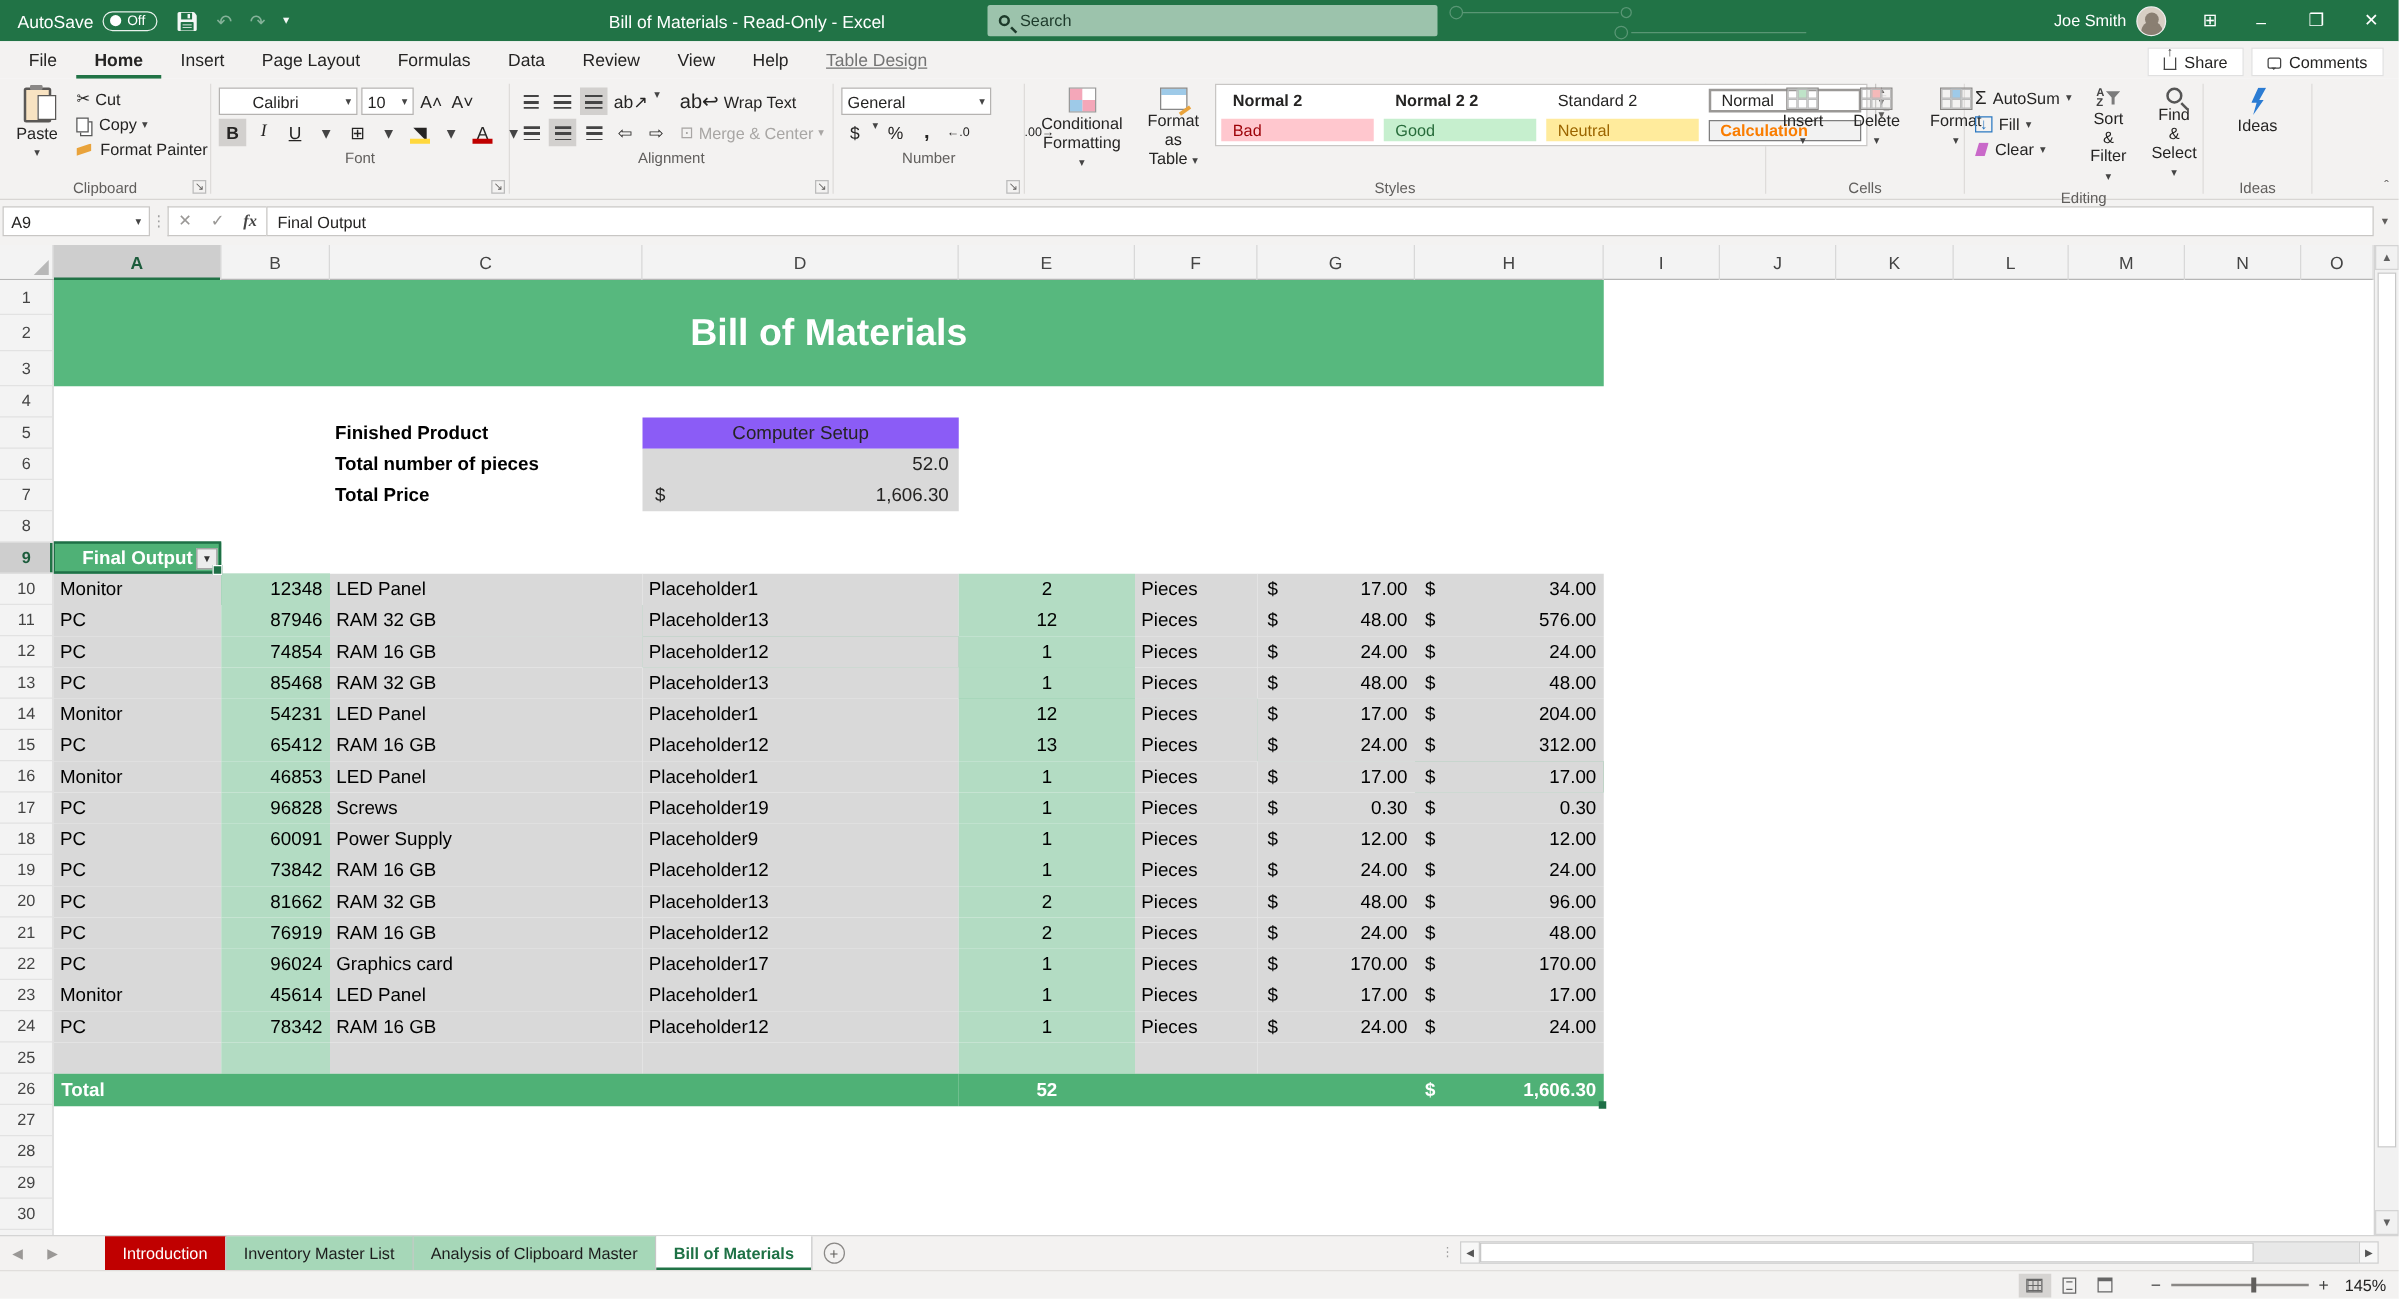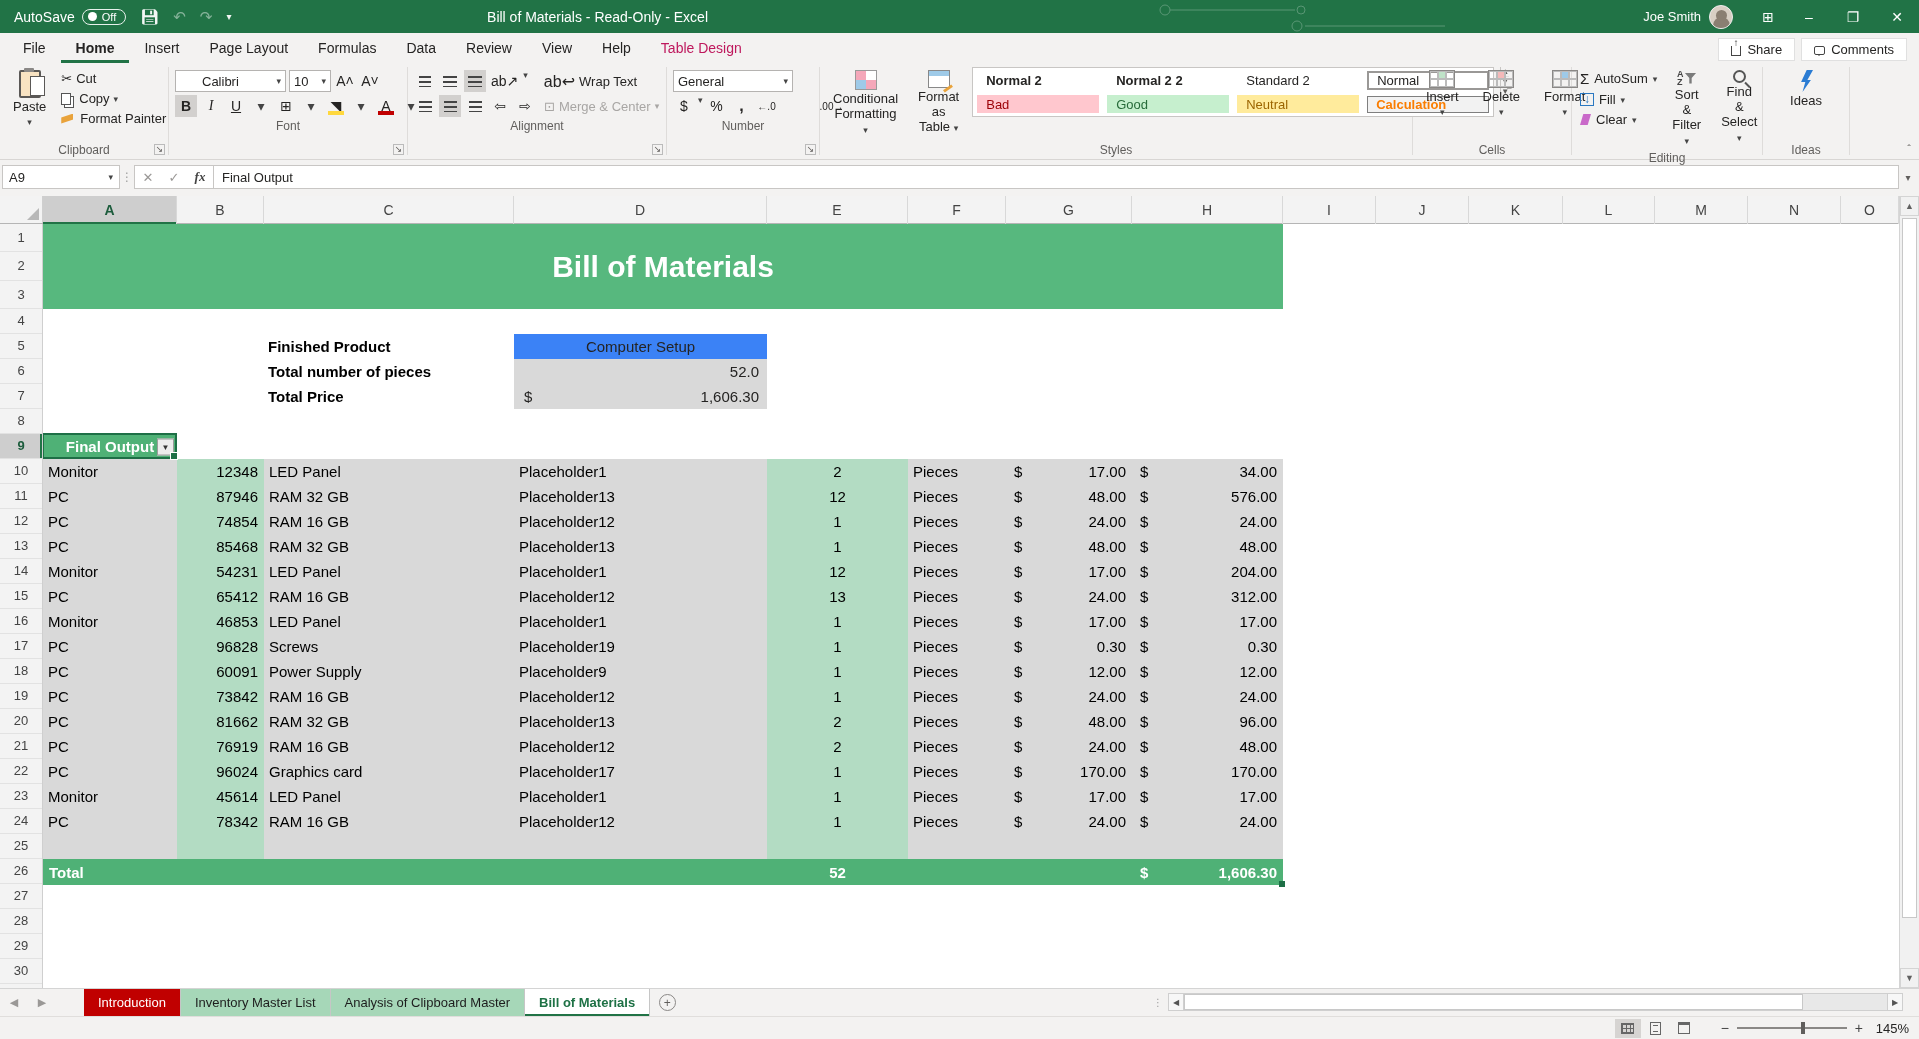--- a/index.html
+++ b/index.html
@@ -25,21 +25,21 @@
   .avatar { width:24px; height:24px; border-radius:50%; background:#d8cfc4; border:1px solid #eee; margin-right:16px; overflow:hidden; position:relative; }
   .avatar::after{ content:""; position:absolute; left:6px; top:4px; width:11px; height:11px; border-radius:50%; background:#8a7f72; box-shadow:0 10px 0 3px #8a7f72; }
   .winbtn { width:44px; height:33px; display:flex; align-items:center; justify-content:center; font-size:14px; color:#fff; }
   .ribbon-display { width:38px; }
 
   
   .tabrow { height:30px; background:#f3f2f1; display:flex; align-items:flex-end; position:relative; }
   .rtabs { display:flex; align-items:flex-end; padding-left:8px; }
   .rtab { padding:5px 15px 7px; font-size:14px; color:#252423; white-space:nowrap; }
   .rtab.selected { font-weight:bold; border-bottom:3px solid #217346; padding-bottom:4px; }
-  .rtab.contextual { color:#be185d; }
+  .rtab.contextual { color:#737373;text-decoration:underline; }
   .tabrow-right { position:absolute; right:12px; bottom:2px; display:flex; gap:6px; }
   .pillbtn { display:flex; align-items:center; gap:6px; padding:3px 12px; font-size:13px; color:#252423; background:#fff; border:1px solid #e0e0e0; }
   .share-ic { display:inline-block; width:10px; height:10px; border:1px solid #444; border-top:none; position:relative; margin-top:3px;}
   .share-ic::after{ content:"↑"; position:absolute; top:-9px; left:1px; font-size:10px; }
   .comment-ic { display:inline-block; width:11px; height:9px; border:1px solid #444; border-radius:2px; position:relative; margin-top:1px;}
   .comment-ic::after{ content:""; position:absolute; left:2px; bottom:-4px; border:2px solid transparent; border-top-color:#444; }
 
   
   .ribbon { height:97px; background:#f3f2f1; border-bottom:1px solid #d8d6d4; display:flex; position:relative; }
   .rgroup { display:flex; flex-direction:column; padding:4px 6px 0; position:relative; }
@@ -116,21 +116,21 @@
   .colh.sel { background:#cecece; color:#1c5c3c; font-weight:bold; box-shadow:inset 0 -2px 0 #217346; }
   .rownums { position:absolute; top:28px; left:0; width:43px; bottom:0; background:#f3f3f3; border-right:1px solid #cfcfcf; }
   .rown { display:flex; align-items:center; justify-content:center; font-size:13px; color:#444; border-bottom:1px solid #e2e2e2; }
   .rown.sel { background:#cecece; box-shadow:inset -2px 0 0 #217346; font-weight:bold; color:#1c5c3c; }
   .sheetlayer { position:absolute; left:43px; top:28px; right:20px; bottom:0; background:#fff; overflow:hidden; }
   .abs { position:absolute; }
 
   .banner { background:#57b87e; color:#fff; font-weight:bold; font-size:30px; display:flex; align-items:center; justify-content:center; }
   .sumlabel { font-weight:bold; font-size:15px; color:#000; display:flex; align-items:center; }
   .sumval { font-size:15px; display:flex; align-items:center; }
-  .sumval.greenfill { background:#3b82f6; justify-content:center; }
+  .sumval.greenfill { background:#8b5cf6; justify-content:center; }
   .sumval.grayfill { background:#d9d9d9; justify-content:flex-end; padding-right:8px; }
   .sumval.acct { background:#d9d9d9; justify-content:space-between; padding:0 8px 0 10px; }
 
   .thead-cell { background:#4fb176; color:#fff; font-weight:bold; font-size:15px; display:flex; align-items:center; justify-content:center; position:relative; }
   .filterbtn { position:absolute; right:3px; top:50%; transform:translateY(-50%); width:17px; height:17px; background:#ececec; border:1px solid #9b9b9b; display:flex; align-items:center; justify-content:center; font-size:8px; color:#333; }
   .active-cell { position:absolute; border:2px solid #1e6f46; pointer-events:none; }
   .active-cell::after { content:""; position:absolute; right:-3px; bottom:-3px; width:6px; height:6px; background:#1e6f46; border:1px solid #fff; }
   .dcell { font-size:15px; color:#000; display:flex; align-items:center; overflow:hidden; white-space:nowrap; }
   .dcell.gray { background:#d9d9d9; }
   .dcell.green { background:#b3dcc3; }
@@ -196,20 +196,24 @@
           <span class="dot"></span>
           <span>Off</span>
         </span>
       </div>
       <span class="qat-icon">💾︎</span>
       <span class="qat-icon dim">↶</span>
       <span class="qat-icon dim">↷</span>
       <span class="qat-icon" style="font-size:10px;">▾</span>
     </div>
     <div class="tb-title">Bill of Materials  -  Read-Only  -  Excel</div>
+    <div class="searchbox">
+      <span class="mag"></span>
+      <span>Search</span>
+    </div>
     <svg class="tb-deco" viewBox="0 0 330 33">
       <circle cx="20" cy="10" r="5" fill="none" stroke="#fff"></circle>
         <line x1="25" y1="10" x2="150" y2="10" stroke="#fff"></line>
       <circle cx="156" cy="10" r="4" fill="none" stroke="#fff"></circle>
         <line x1="160" y1="26" x2="300" y2="26" stroke="#fff"></line>
       <circle cx="152" cy="26" r="5" fill="none" stroke="#fff"></circle>
     </svg>
     <div class="tb-right">
       <span class="username">Joe Smith</span>
       <span class="avatar"></span>

